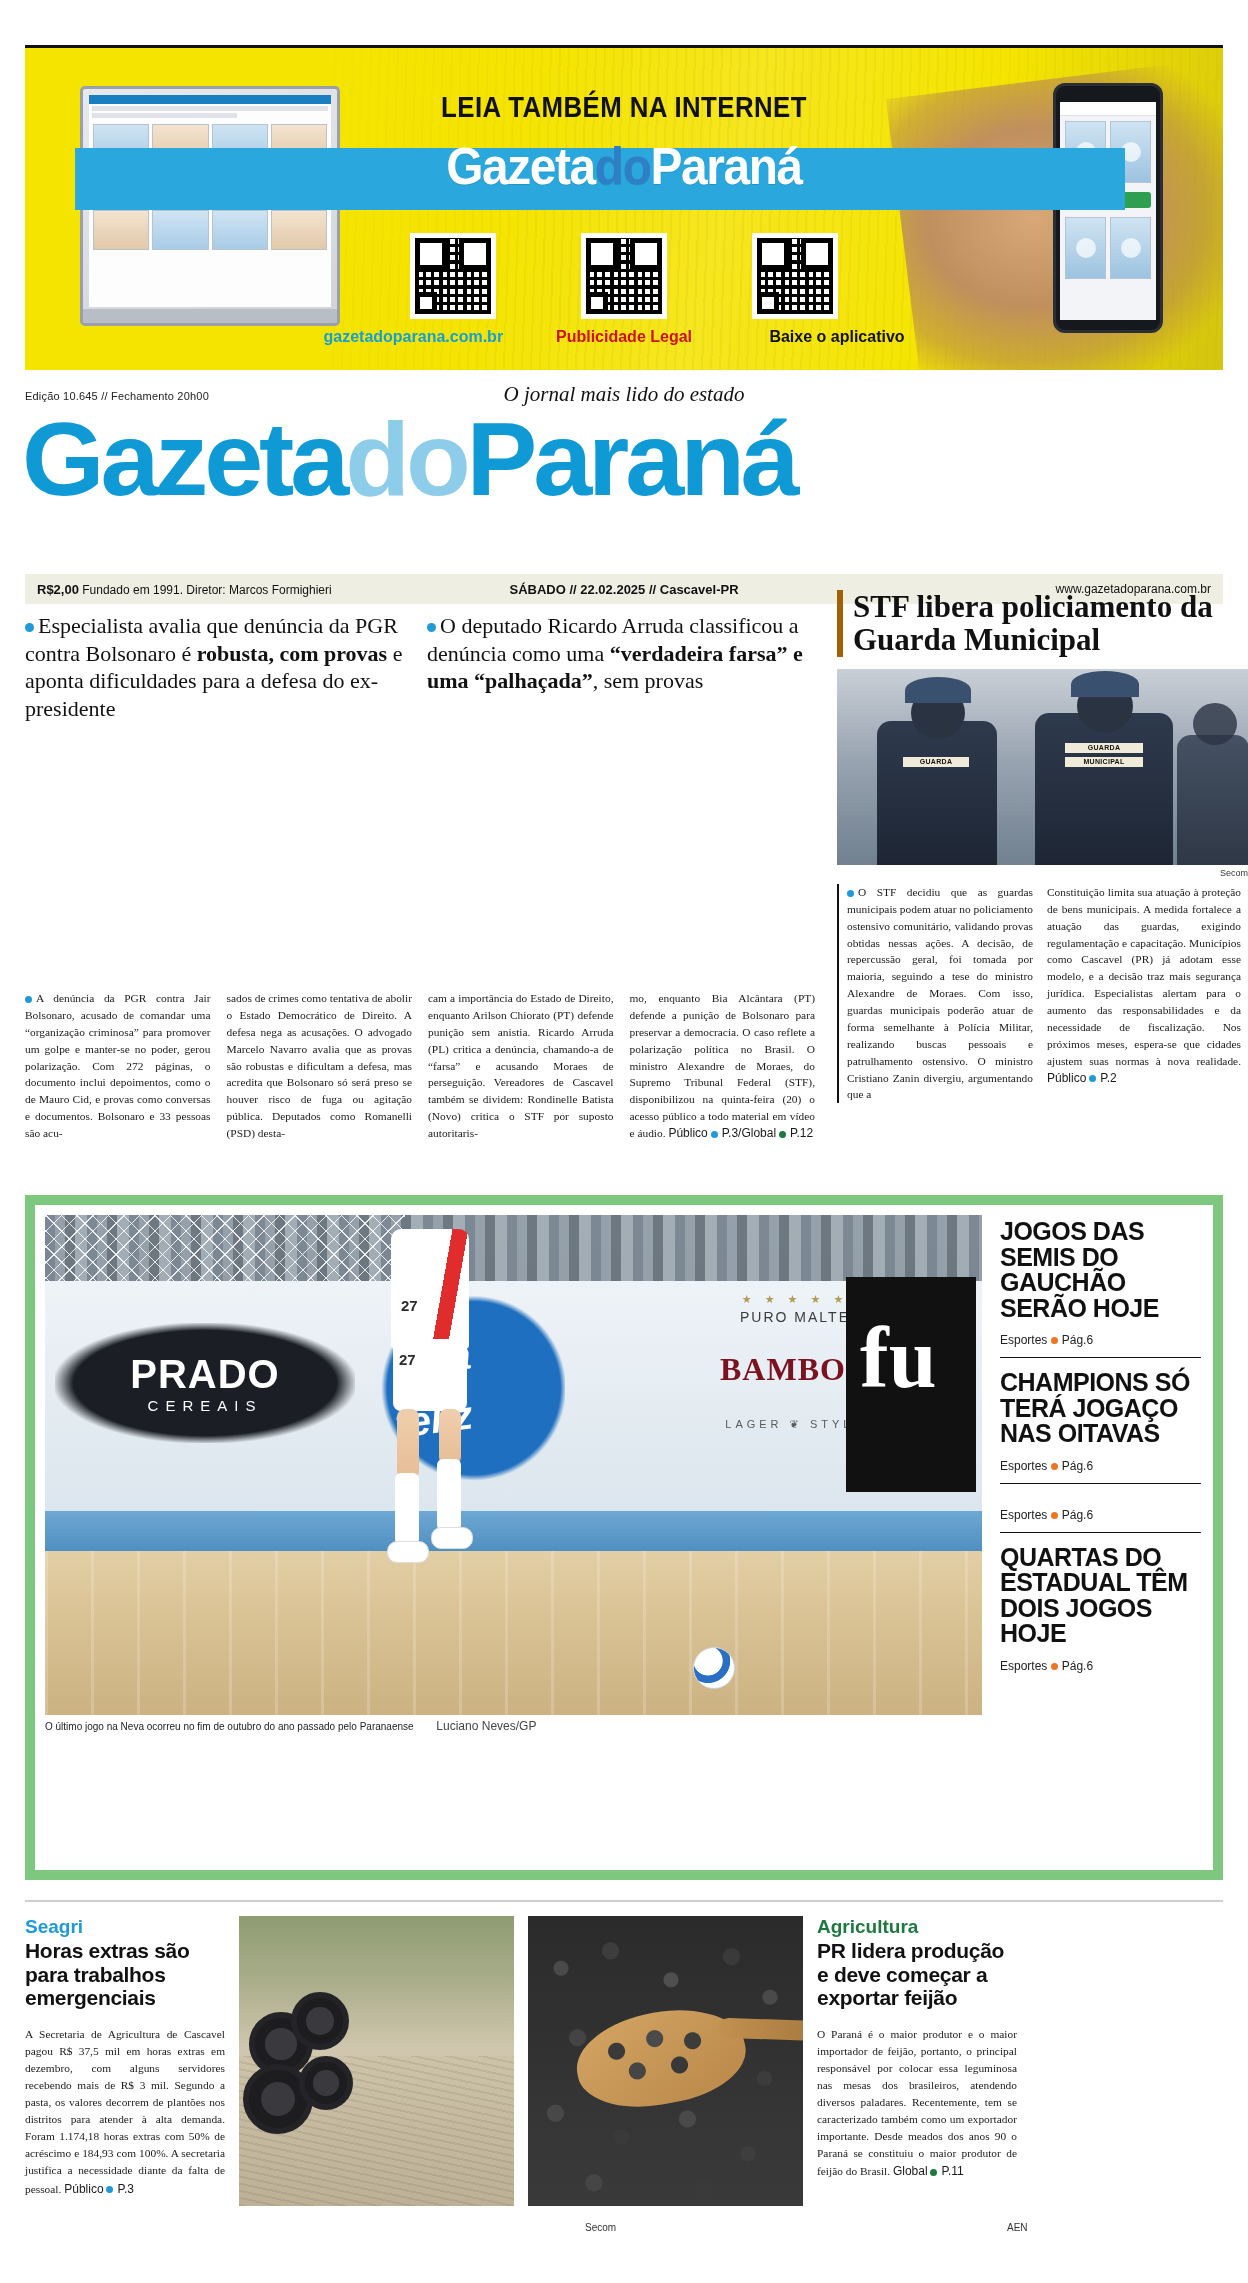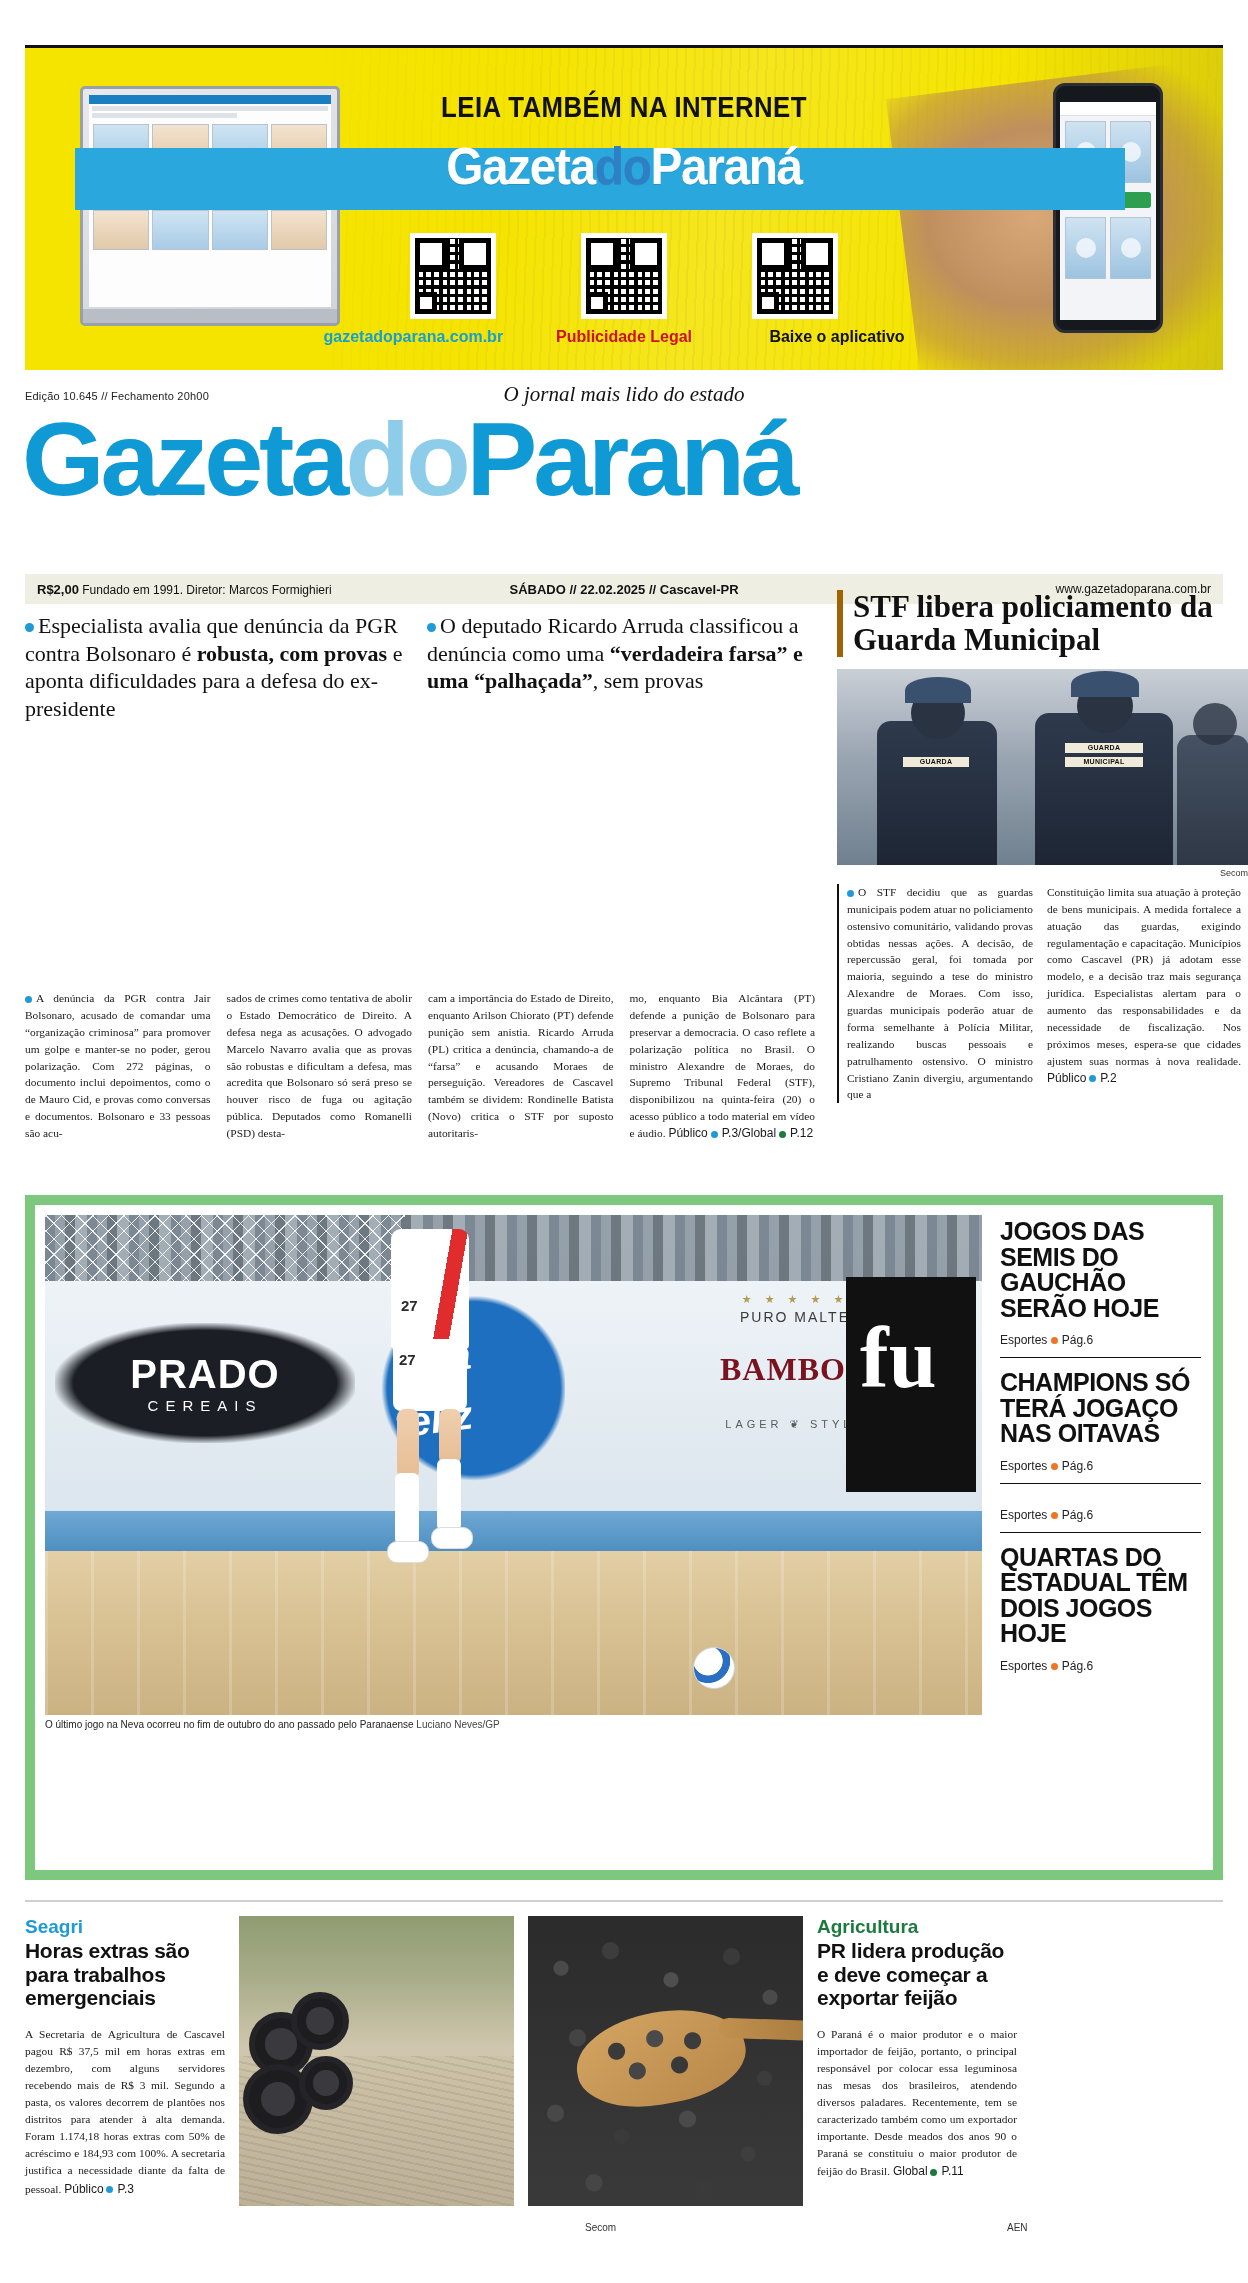--- a/index.html
+++ b/index.html
@@ -216,21 +216,21 @@
   .pl-short{position:absolute;left:18px;top:128px;width:74px;height:72px;background:#fff;border-radius:4px 4px 8px 8px;}
   .pl-num{position:absolute;left:26px;top:86px;color:#2b2b2b;font-weight:700;font-size:15px;}
   .pl-num2{position:absolute;left:24px;top:140px;color:#2b2b2b;font-weight:700;font-size:15px;}
   .pl-leg{position:absolute;width:22px;background:linear-gradient(#f0cfae,#e6bd95);border-radius:8px;}
   .pl-sock{position:absolute;width:24px;height:72px;background:#fff;border-radius:6px;}
   .pl-shoe{position:absolute;width:42px;height:22px;background:#fff;border-radius:10px;border:1px solid #ddd;}
   .ball{position:absolute;left:648px;top:432px;width:42px;height:42px;border-radius:50%;
     background:radial-gradient(circle at 35% 32%,#fff 0 38%,#2a6fc4 40% 58%,#fff 60%);
     border:1px solid #cfd6dd;}
   .sp-caption{ font-size:10px; color:#222; margin-top:4px; }
-  .sp-caption .cr{ font-size:10px; color:#444; }
+  .sp-caption .cr{ font-size:12px; color:#444;margin-left:20px; }
   .saudade-row{ display:flex; align-items:flex-start; gap:18px; margin-top:10px; padding-left:4px;}
   .saudade{ font-size:56px; font-weight:900; color:#ee7623; letter-spacing:-1px; line-height:.95; }
   .saudade-txt{ font-size:21px; line-height:1.3; color:#111; max-width:680px; }
   .saudade-txt .tagline{ font-size:11px; }
 
   .sp-right{ width:223px; padding:14px 12px 22px 10px; }
   .sp-item{ padding-bottom:10px; }
   .sp-item + .sp-item{ border-top:1px solid #111; padding-top:12px; }
   .sp-title{ font-size:25px; font-weight:900; line-height:1.02; color:#111; letter-spacing:-.5px; }
   .sp-tag{ font-size:12px; color:#222; margin-top:12px; }

